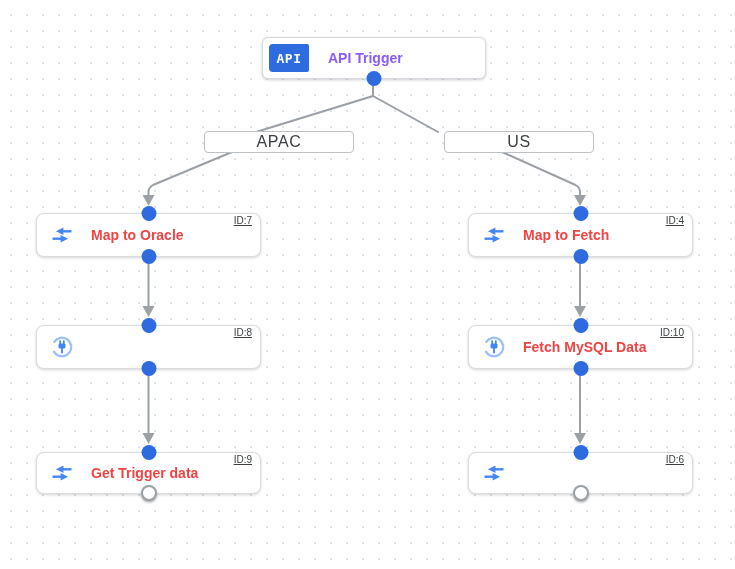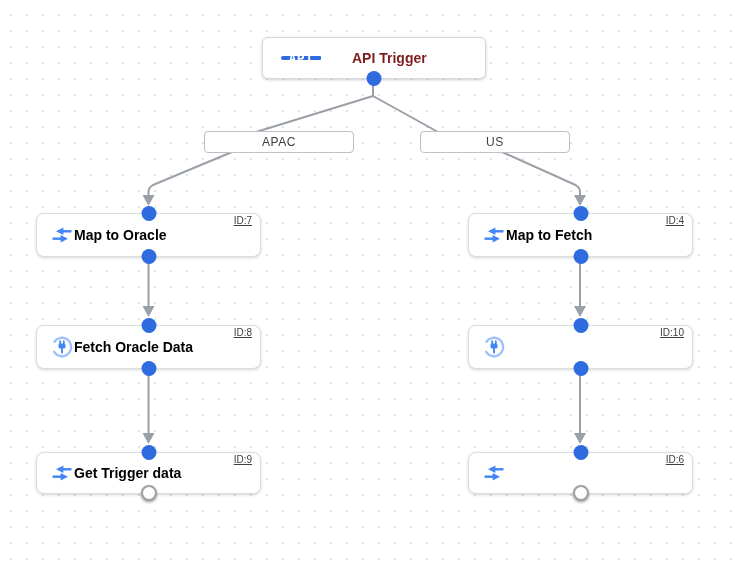--- a/index.html
+++ b/index.html
@@ -15,56 +15,56 @@
   .edges-svg{position:absolute;left:0;top:0;z-index:1;pointer-events:none;}
 
   
   .trigger{
     position:absolute;left:262px;top:37px;width:224px;height:42px;z-index:2;
     background:#fff;border:1px solid #d5d8dd;border-radius:6px;
     box-shadow:0 1px 3px rgba(60,64,67,.25);
     display:flex;align-items:stretch;box-sizing:border-box;
   }
   .trigger-chip{
-    width:40px;margin:18px;border-radius:4px 2px 2px 4px;background:#2e6bdf;
+    width:40px;margin:6px;border-radius:4px 2px 2px 4px;background:#2e6bdf;
     color:#fff;display:flex;align-items:center;justify-content:center;
     font-family:"DejaVu Sans Mono","Liberation Mono",monospace;
     font-size:13px;font-weight:bold;letter-spacing:.5px;
   }
   .trigger-title{
     display:flex;align-items:center;padding-left:13px;
-    font-size:14px;font-weight:bold;color:#7f1d1d;
+    font-size:14px;font-weight:bold;color:#8b5cf6;
   }
 
   
   .edge-label{
     position:absolute;width:150px;height:22px;z-index:3;box-sizing:border-box;
     background:#fff;border:1px solid #bdc1c6;border-radius:4px;
     display:flex;align-items:center;justify-content:center;
-    font-size:12px;color:#3c4043;letter-spacing:.6px;
+    font-size:16px;color:#3c4043;letter-spacing:.6px;
   }
   .edge-label.apac{left:204px;top:131px;}
-  .edge-label.us{left:420px;top:131px;}
+  .edge-label.us{left:444px;top:131px;}
 
   
   .node{
     position:absolute;width:225px;height:44px;z-index:2;box-sizing:border-box;
     background:#fff;border:1px solid #dadce0;border-radius:8px;
     box-shadow:0 1px 3px rgba(60,64,67,.22);
     display:flex;align-items:center;
   }
   .node.short{height:42px;}
   .n-l0{left:36px;top:213px;}
   .n-l1{left:36px;top:325px;}
   .n-l2{left:36px;top:452px;}
   .n-r0{left:468px;top:213px;}
   .n-r1{left:468px;top:325px;}
   .n-r2{left:468px;top:452px;}
   .node-icon{width:24px;height:24px;margin-left:13px;flex:0 0 auto;display:flex;}
-  .node-title{margin-left:0;font-size:14px;font-weight:bold;color:#000000;white-space:nowrap;}
+  .node-title{margin-left:17px;font-size:14px;font-weight:bold;color:#ef4444;white-space:nowrap;}
   .node-id{position:absolute;top:1px;right:8px;font-size:10px;color:#3c4043;text-decoration:underline;}
 
   
   .port{
     position:absolute;left:50%;transform:translateX(-50%);
     width:15px;height:15px;border-radius:50%;background:#2e6bdf;z-index:4;
   }
   .port.top{top:-8px;}
   .port.bottom{bottom:-8px;}
   .port.open{
@@ -130,21 +130,20 @@
   <div class="node n-l1">
     <span class="node-icon">
       <svg viewBox="0 0 26 26" width="24" height="24">
         <circle cx="13" cy="13" r="10" fill="none" stroke="#9ec1fb" stroke-width="2.6" stroke-dasharray="51 11.8" transform="rotate(-146 13 13)" stroke-linecap="round"></circle>
         <rect x="10.1" y="5.6" width="1.9" height="4.6" rx=".9" fill="#4285f4"></rect>
         <rect x="14" y="5.6" width="1.9" height="4.6" rx=".9" fill="#4285f4"></rect>
         <rect x="9.2" y="9.3" width="7.6" height="5.4" rx="1.6" fill="#4285f4"></rect>
         <path d="M13 14.5V19" stroke="#4285f4" stroke-width="2" stroke-linecap="round"></path>
       </svg>
     </span>
-    <span class="node-title">Fetch Oracle Data</span>
     <span class="node-id">ID:8</span>
     <div class="port top"></div>
     <div class="port bottom"></div>
   </div>
 
   <div class="node short n-l2">
     <span class="node-icon">
       <svg viewBox="0 0 24 24" width="24" height="24">
         <path d="M21.5 8.3H12.5" stroke="#4285f4" stroke-width="2.4" fill="none"></path>
         <polygon points="13.4,4.6 13.4,12 6,8.3" fill="#4285f4"></polygon>
@@ -176,20 +175,21 @@
   <div class="node n-r1">
     <span class="node-icon">
       <svg viewBox="0 0 26 26" width="24" height="24">
         <circle cx="13" cy="13" r="10" fill="none" stroke="#9ec1fb" stroke-width="2.6" stroke-dasharray="51 11.8" transform="rotate(-146 13 13)" stroke-linecap="round"></circle>
         <rect x="10.1" y="5.6" width="1.9" height="4.6" rx=".9" fill="#4285f4"></rect>
         <rect x="14" y="5.6" width="1.9" height="4.6" rx=".9" fill="#4285f4"></rect>
         <rect x="9.2" y="9.3" width="7.6" height="5.4" rx="1.6" fill="#4285f4"></rect>
         <path d="M13 14.5V19" stroke="#4285f4" stroke-width="2" stroke-linecap="round"></path>
       </svg>
     </span>
+    <span class="node-title">Fetch MySQL Data</span>
     <span class="node-id">ID:10</span>
     <div class="port top"></div>
     <div class="port bottom"></div>
   </div>
 
   <div class="node short n-r2">
     <span class="node-icon">
       <svg viewBox="0 0 24 24" width="24" height="24">
         <path d="M21.5 8.3H12.5" stroke="#4285f4" stroke-width="2.4" fill="none"></path>
         <polygon points="13.4,4.6 13.4,12 6,8.3" fill="#4285f4"></polygon>

